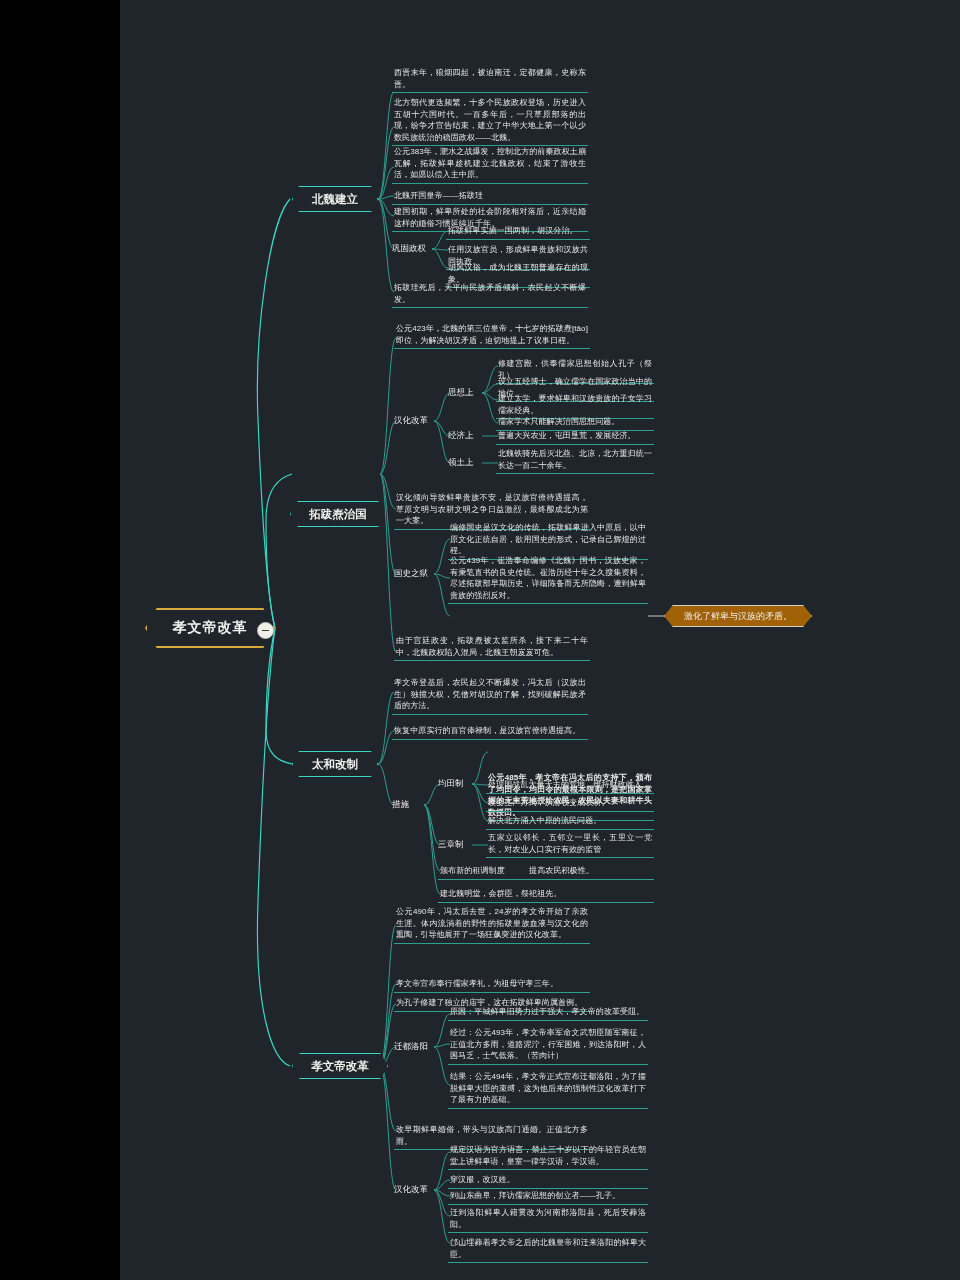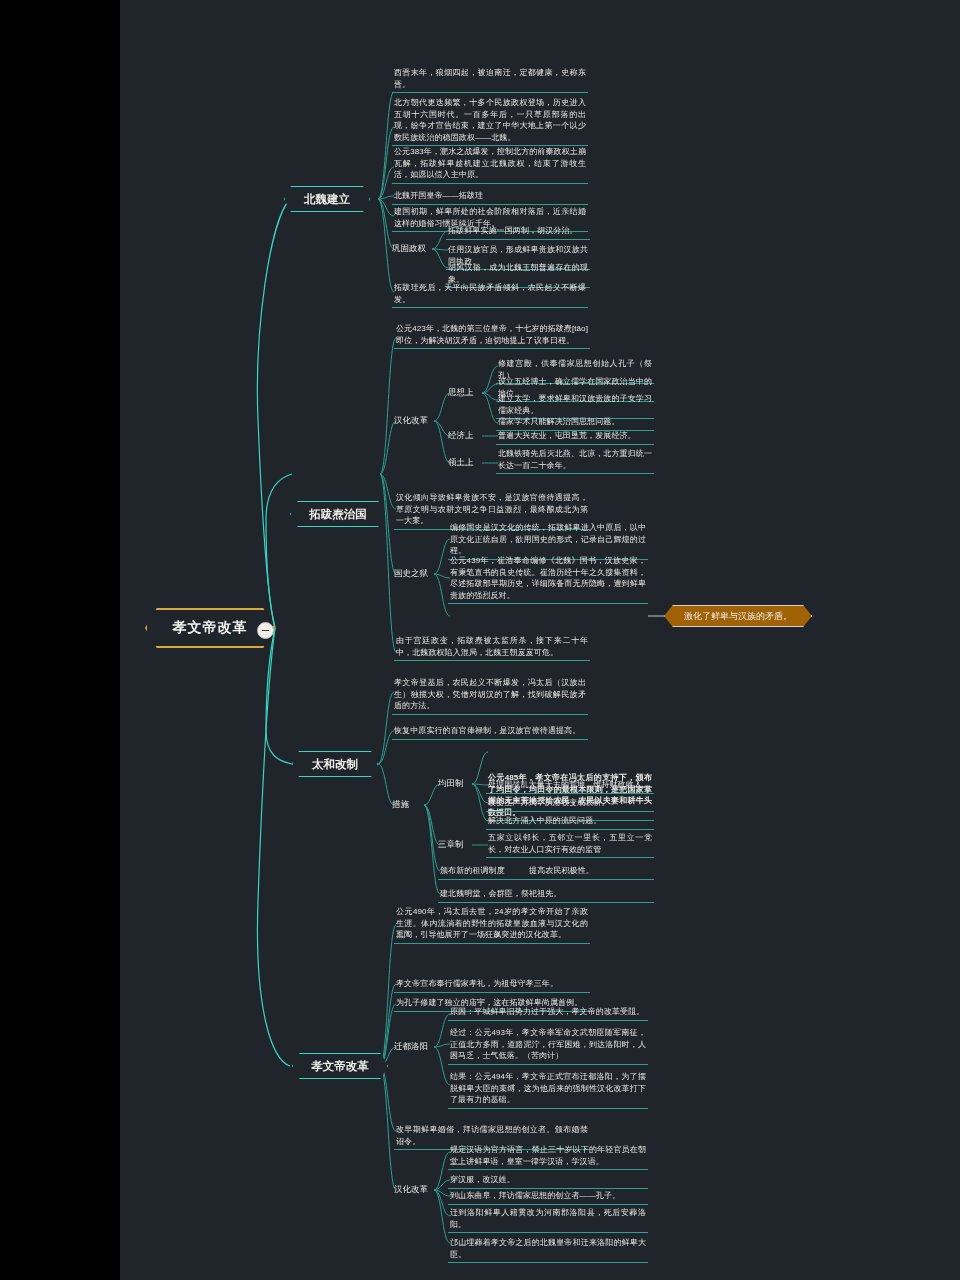--- a/index.html
+++ b/index.html
@@ -171,21 +171,21 @@
     </g>
   </svg>
 
   <div class="node root">
     <span>孝文帝改革</span>
   </div>
   <div class="collapse">
       <i></i>
     </div>
 
-  <div class="node l1" style="left:284px;top:186px;">
+  <div class="node l1" style="left:292px;top:186px;">
     <span>北魏建立</span>
   </div>
 
   <div class="node leaf" style="left:392px;top:66px;width:196px;">西晋末年，狼烟四起，被迫南迁，定都健康，史称东晋。</div>
   <div class="node leaf" style="left:392px;top:96px;width:196px;">北方朝代更迭频繁，十多个民族政权登场，历史进入五胡十六国时代。一百多年后，一只草原部落的出现，纷争才宣告结束，建立了中华大地上第一个以少数民族统治的稳固政权——北魏。</div>
   <div class="node leaf" style="left:392px;top:145px;width:196px;">公元383年，淝水之战爆发，控制北方的前秦政权土崩瓦解，拓跋鲜卑趁机建立北魏政权，结束了游牧生活，如愿以偿入主中原。</div>
   <div class="node leaf" style="left:392px;top:189px;width:196px;">北魏开国皇帝——拓跋珪</div>
   <div class="node leaf" style="left:392px;top:205px;width:196px;">建国初期，鲜卑所处的社会阶段相对落后，近亲结婚这样的婚俗习惯延续近千年。</div>
 
   <div class="node l2" style="left:392px;top:243px;">巩固政权</div>
@@ -253,21 +253,21 @@
 
   <div class="node leaf" style="left:394px;top:905px;width:196px;">公元490年，冯太后去世，24岁的孝文帝开始了亲政生涯。体内流淌着的野性的拓跋皇族血液与汉文化的熏陶，引导他展开了一场狂飙突进的汉化改革。</div>
   <div class="node leaf" style="left:394px;top:977px;width:196px;">孝文帝宣布奉行儒家孝礼，为祖母守孝三年。</div>
   <div class="node leaf" style="left:394px;top:996px;width:196px;">为孔子修建了独立的庙宇，这在拓跋鲜卑尚属首例。</div>
 
   <div class="node l2" style="left:394px;top:1041px;">迁都洛阳</div>
   <div class="node leaf" style="left:448px;top:1005px;width:200px;">原因：平城鲜卑旧势力过于强大，孝文帝的改革受阻。</div>
   <div class="node leaf" style="left:448px;top:1026px;width:200px;">经过：公元493年，孝文帝率军命文武朝臣随军南征，正值北方多雨，道路泥泞，行军困难，到达洛阳时，人困马乏，士气低落。（苦肉计）</div>
   <div class="node leaf" style="left:448px;top:1070px;width:200px;">结果：公元494年，孝文帝正式宣布迁都洛阳，为了摆脱鲜卑大臣的束缚，这为他后来的强制性汉化改革打下了最有力的基础。</div>
 
-  <div class="node leaf" style="left:394px;top:1123px;width:196px;">改早期鲜卑婚俗，拜访儒家思想的创立者。颁布婚禁诏令。</div>
+  <div class="node leaf" style="left:394px;top:1123px;width:196px;">改早期鲜卑婚俗，带头与汉族高门通婚。正值北方多雨。</div>
 
   <div class="node l2" style="left:394px;top:1184px;">汉化改革</div>
   <div class="node leaf" style="left:448px;top:1143px;width:200px;">规定汉语为官方语言，禁止三十岁以下的年轻官员在朝堂上讲鲜卑语，皇室一律学汉语，学汉语。</div>
   <div class="node leaf" style="left:448px;top:1173px;width:200px;">穿汉服，改汉姓。</div>
   <div class="node leaf" style="left:448px;top:1189px;width:200px;">到山东曲阜，拜访儒家思想的创立者——孔子。</div>
   <div class="node leaf" style="left:448px;top:1206px;width:200px;">迁到洛阳鲜卑人籍贯改为河南郡洛阳县，死后安葬洛阳。</div>
   <div class="node leaf" style="left:448px;top:1236px;width:200px;">邙山埋葬着孝文帝之后的北魏皇帝和迁来洛阳的鲜卑大臣。</div>
 </div>
 
 </body></html>

